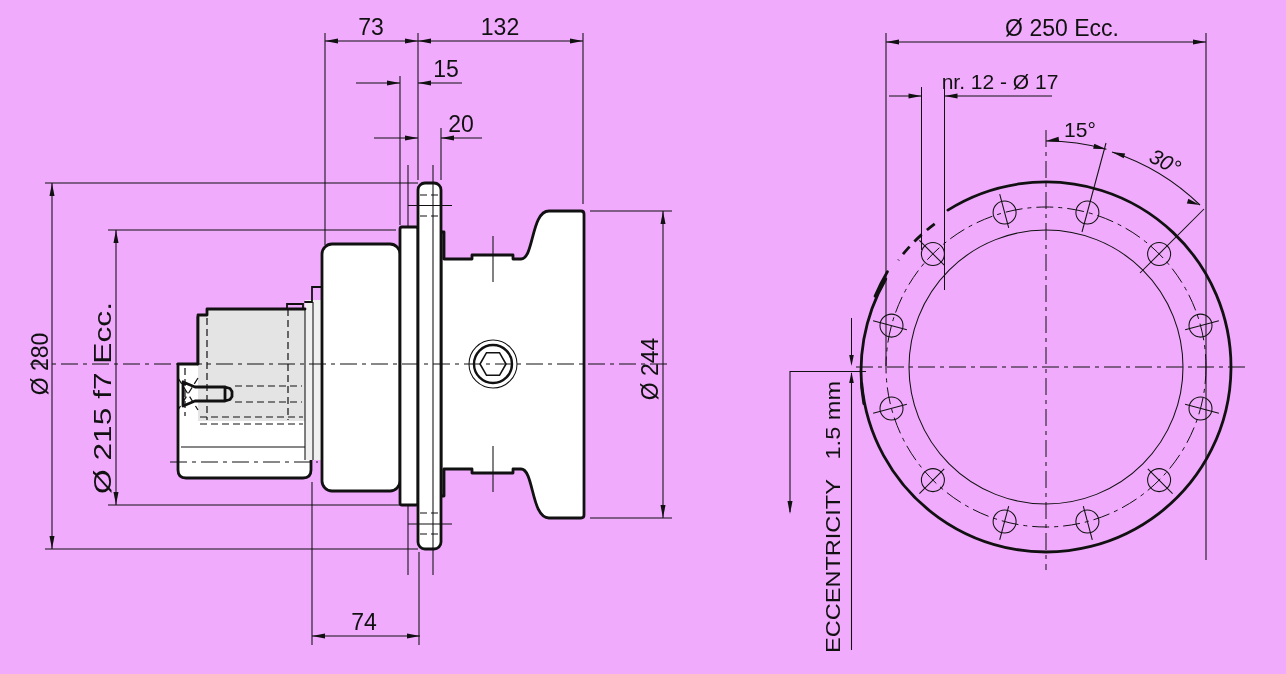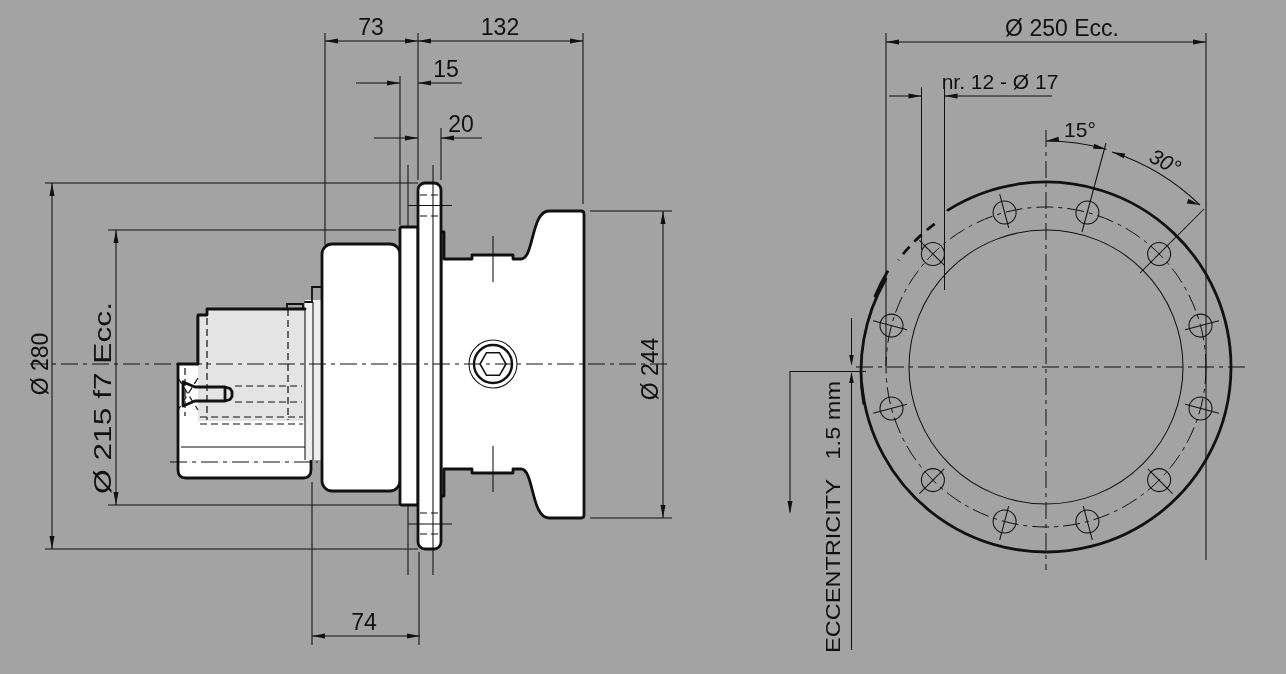--- a/index.html
+++ b/index.html
@@ -1,16 +1,16 @@
 <!DOCTYPE html>
 <html><head>
 <meta charset="utf-8">
 <style>
   html,body{margin:0;padding:0;background:#ffffff;}
-  .stage{width:1286px;height:674px;position:relative;background:#a3a3a3;overflow:hidden;}
+  .stage{width:1286px;height:674px;position:relative;background:#f0abfc;overflow:hidden;}
   svg{display:block;}
   svg text{font-family:"Liberation Sans","DejaVu Sans",sans-serif;fill:#111;}
   .t-dim{font-size:23px;}
   .t-sm{font-size:21px;}
   .t-it{font-style:italic;}
   .thick{stroke:#111;stroke-width:2.8;fill:none;stroke-linecap:round;stroke-linejoin:round;}
   .med{stroke:#111;stroke-width:1.8;fill:none;stroke-linecap:round;}
   .thin{stroke:#111;stroke-width:1.05;fill:none;stroke-linecap:butt;}
   .hid{stroke:#111;stroke-width:1.2;fill:none;stroke-dasharray:7 4;}
   .hidthick{stroke:#111;stroke-width:2.8;fill:none;stroke-dasharray:10 7;}

